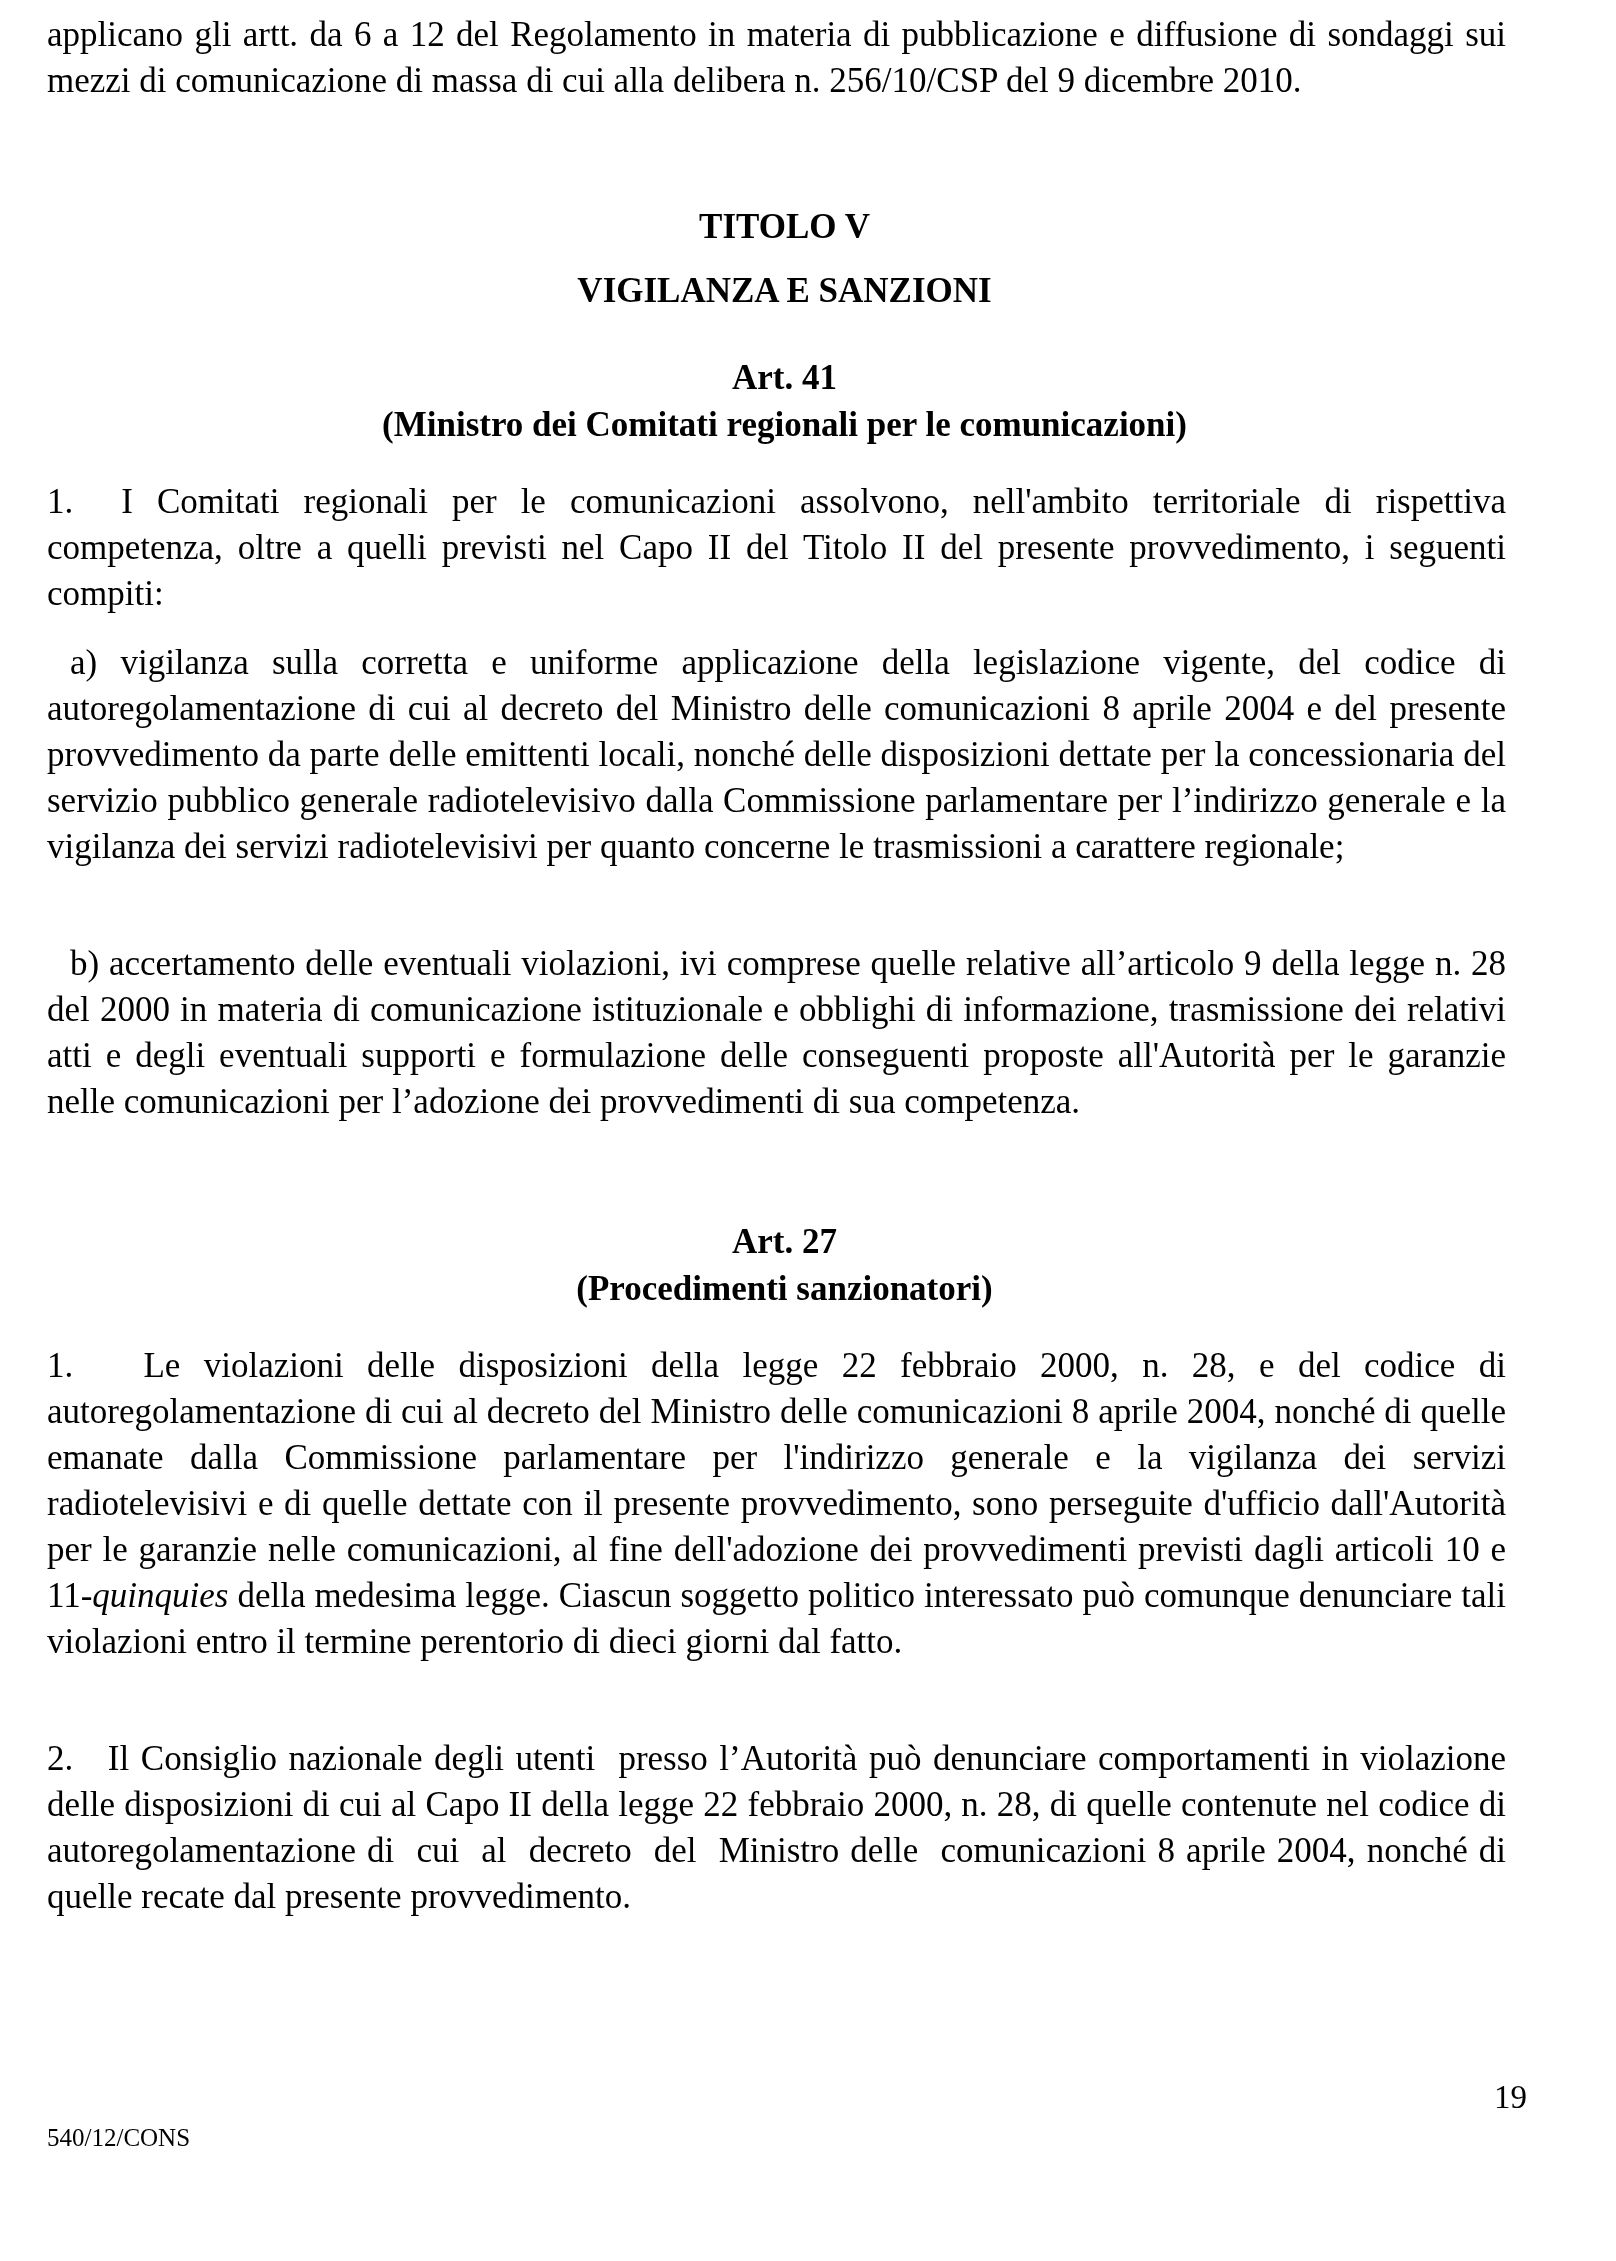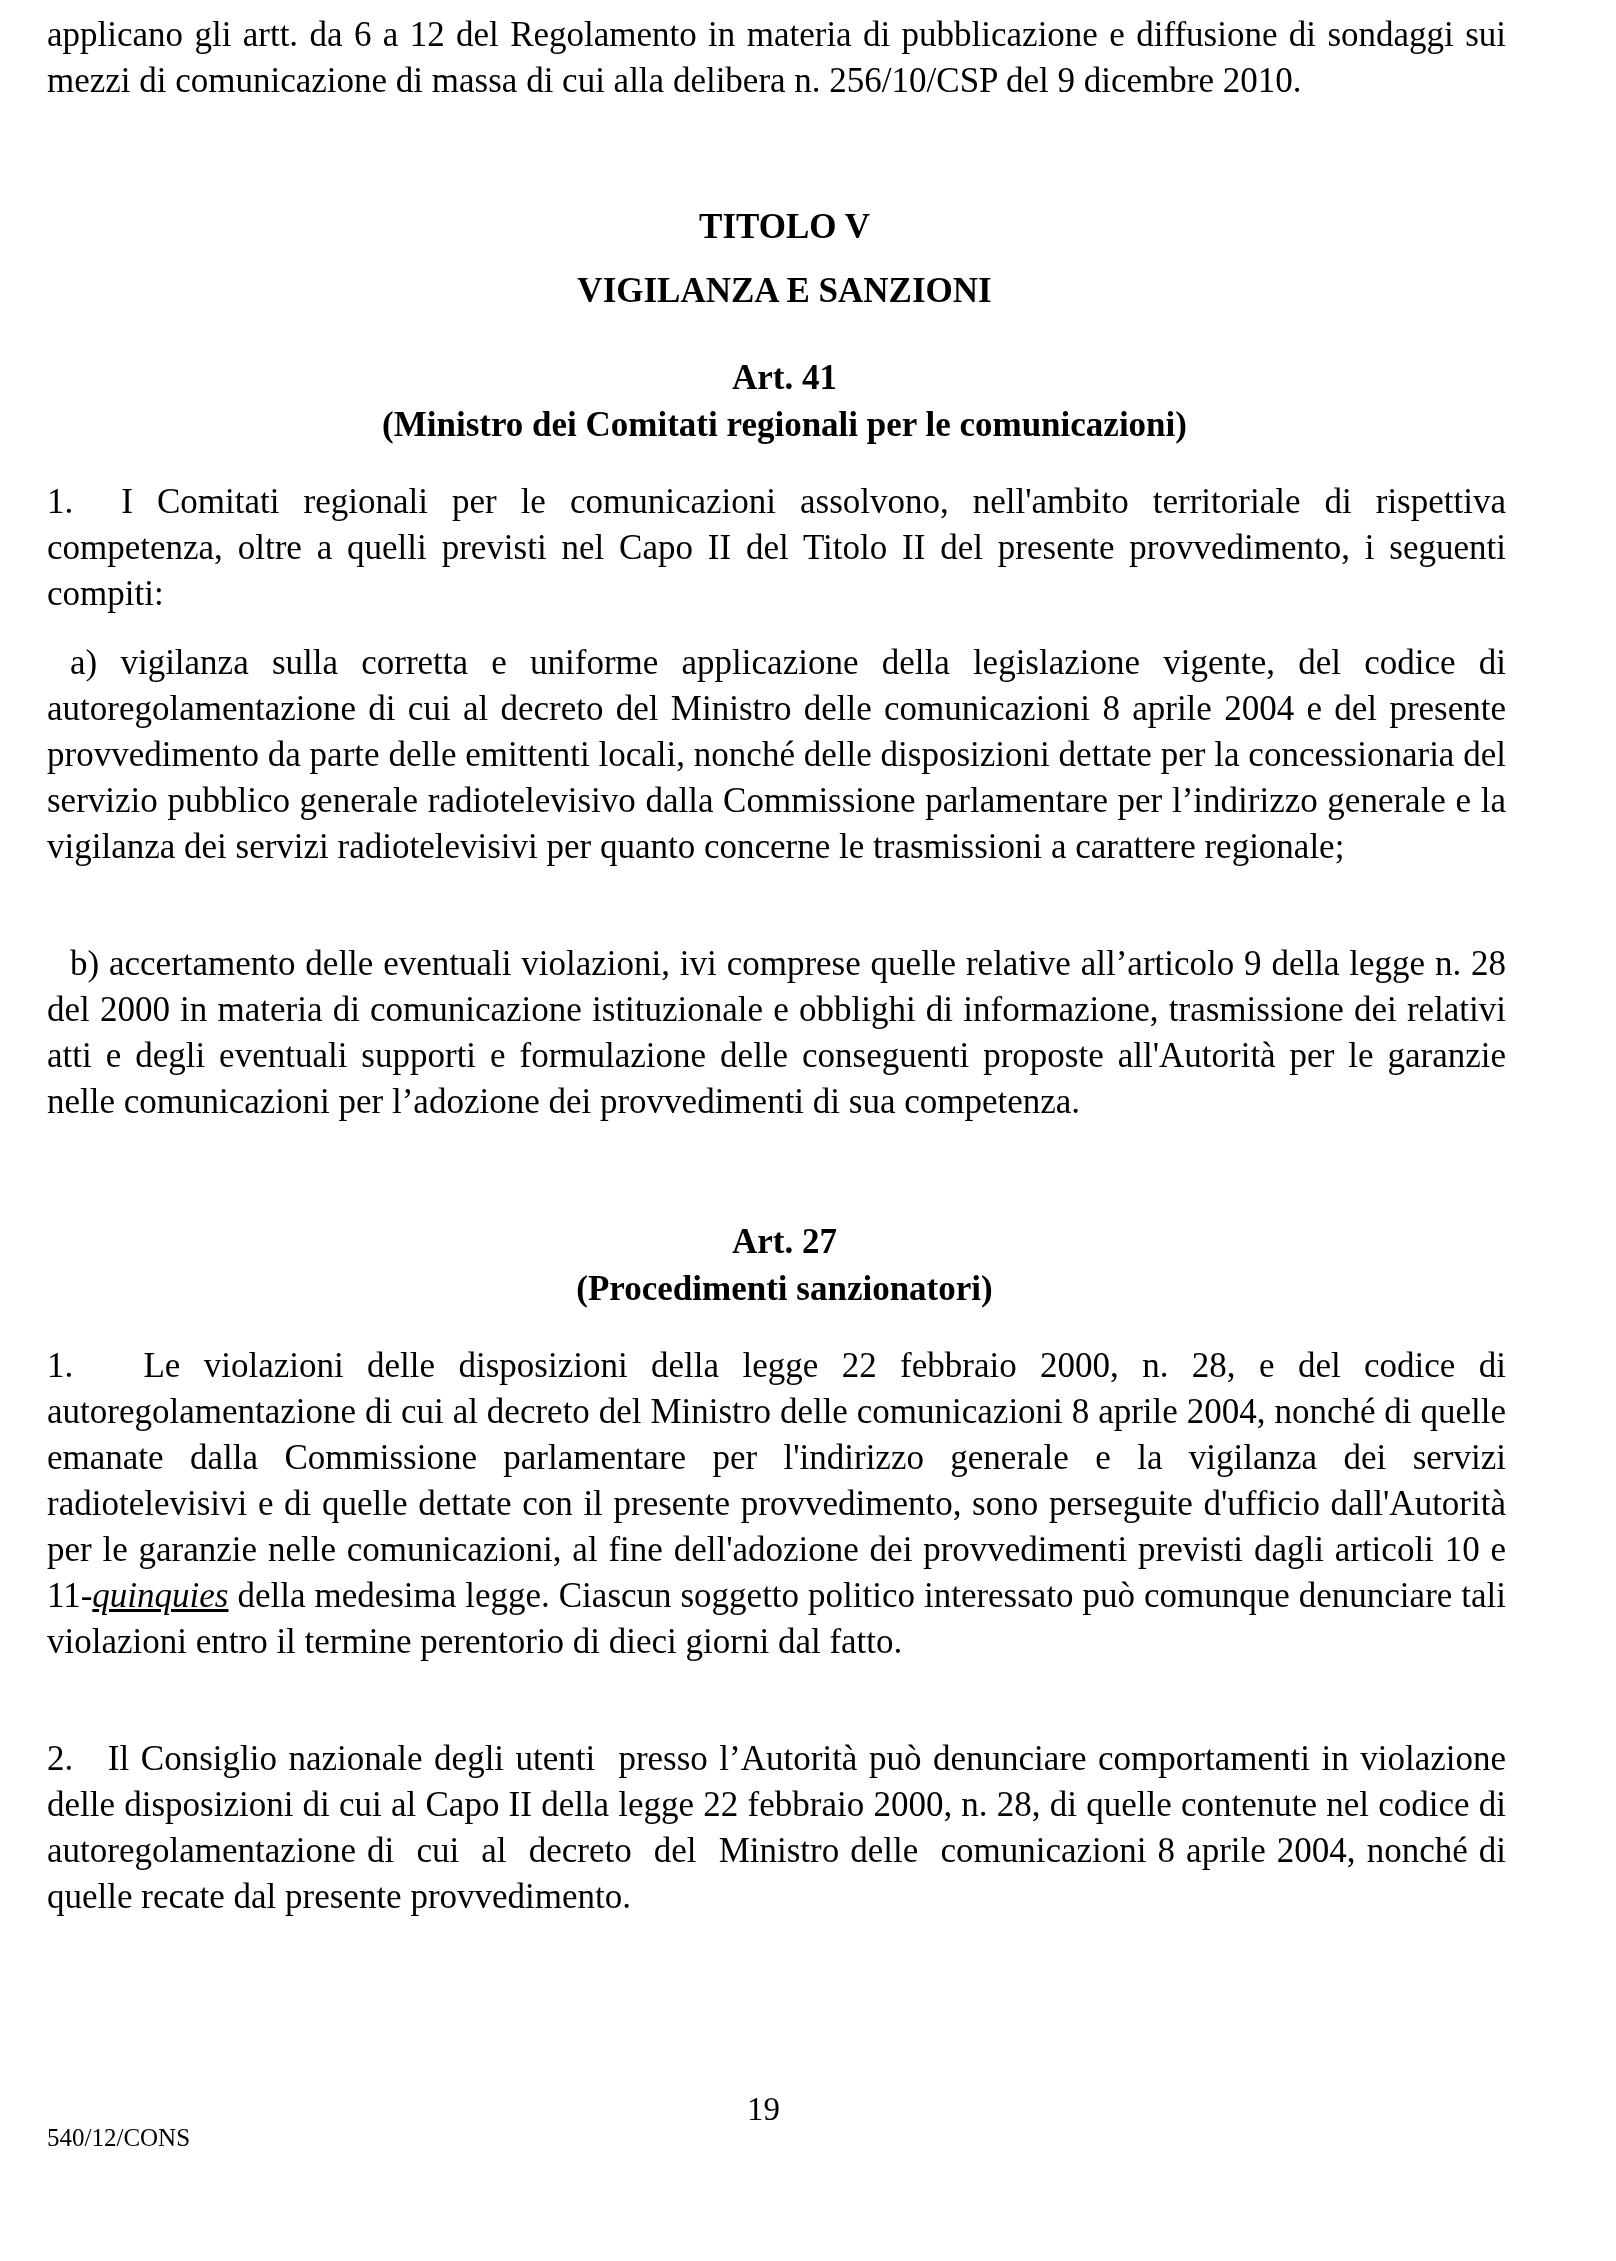--- a/index.html
+++ b/index.html
@@ -3,23 +3,23 @@
 <meta charset="utf-8">
 <style>
   html, body { margin: 0; padding: 0; background: #ffffff; }
   body { width: 1617px; height: 2261px; position: relative; overflow: hidden;
          font-family: "Liberation Serif", serif; color: #000; }
   .page { position: absolute; left: 47px; top: 0; width: 1459px; }
   .p { font-size: 35px; line-height: 46px; text-align: justify; text-align-last: left; margin: 0; }
   .center { text-align: center; font-weight: bold; font-size: 35px; line-height: 46px; margin: 8px; }
   .abs { position: absolute; left: 0; width: 1459px; }
   .indent-item { padding-left: 0; text-indent: 23px; }
-  .pagenum { position: absolute; left: 0; width: 1527px; text-align: center; top: 2077px; font-size: 33px; line-height: 41px; margin-top: 12px; }
+  .pagenum { position: absolute; left: 0; width: 1527px; text-align: right; top: 2077px; font-size: 33px; line-height: 41px; }
   .docref { position: absolute; left: 47px; top: 2123px; font-size: 25px; line-height: 30px; }
-  i { font-style: italic; text-decoration: underline; }
+  i { font-style: italic; }
 </style>
 </head>
 <body>
 
 <div class="page">
 
   <p class="p abs" style="top:11.6px">applicano gli artt. da 6 a 12 del Regolamento in materia di pubblicazione e diffusione di sondaggi  sui mezzi  di comunicazione  di massa di cui alla delibera n. 256/10/CSP del 9 dicembre 2010.</p>
 
   <p class="center abs" style="top:196px">TITOLO V</p>
   <p class="center abs" style="top:260px">VIGILANZA E SANZIONI</p>

